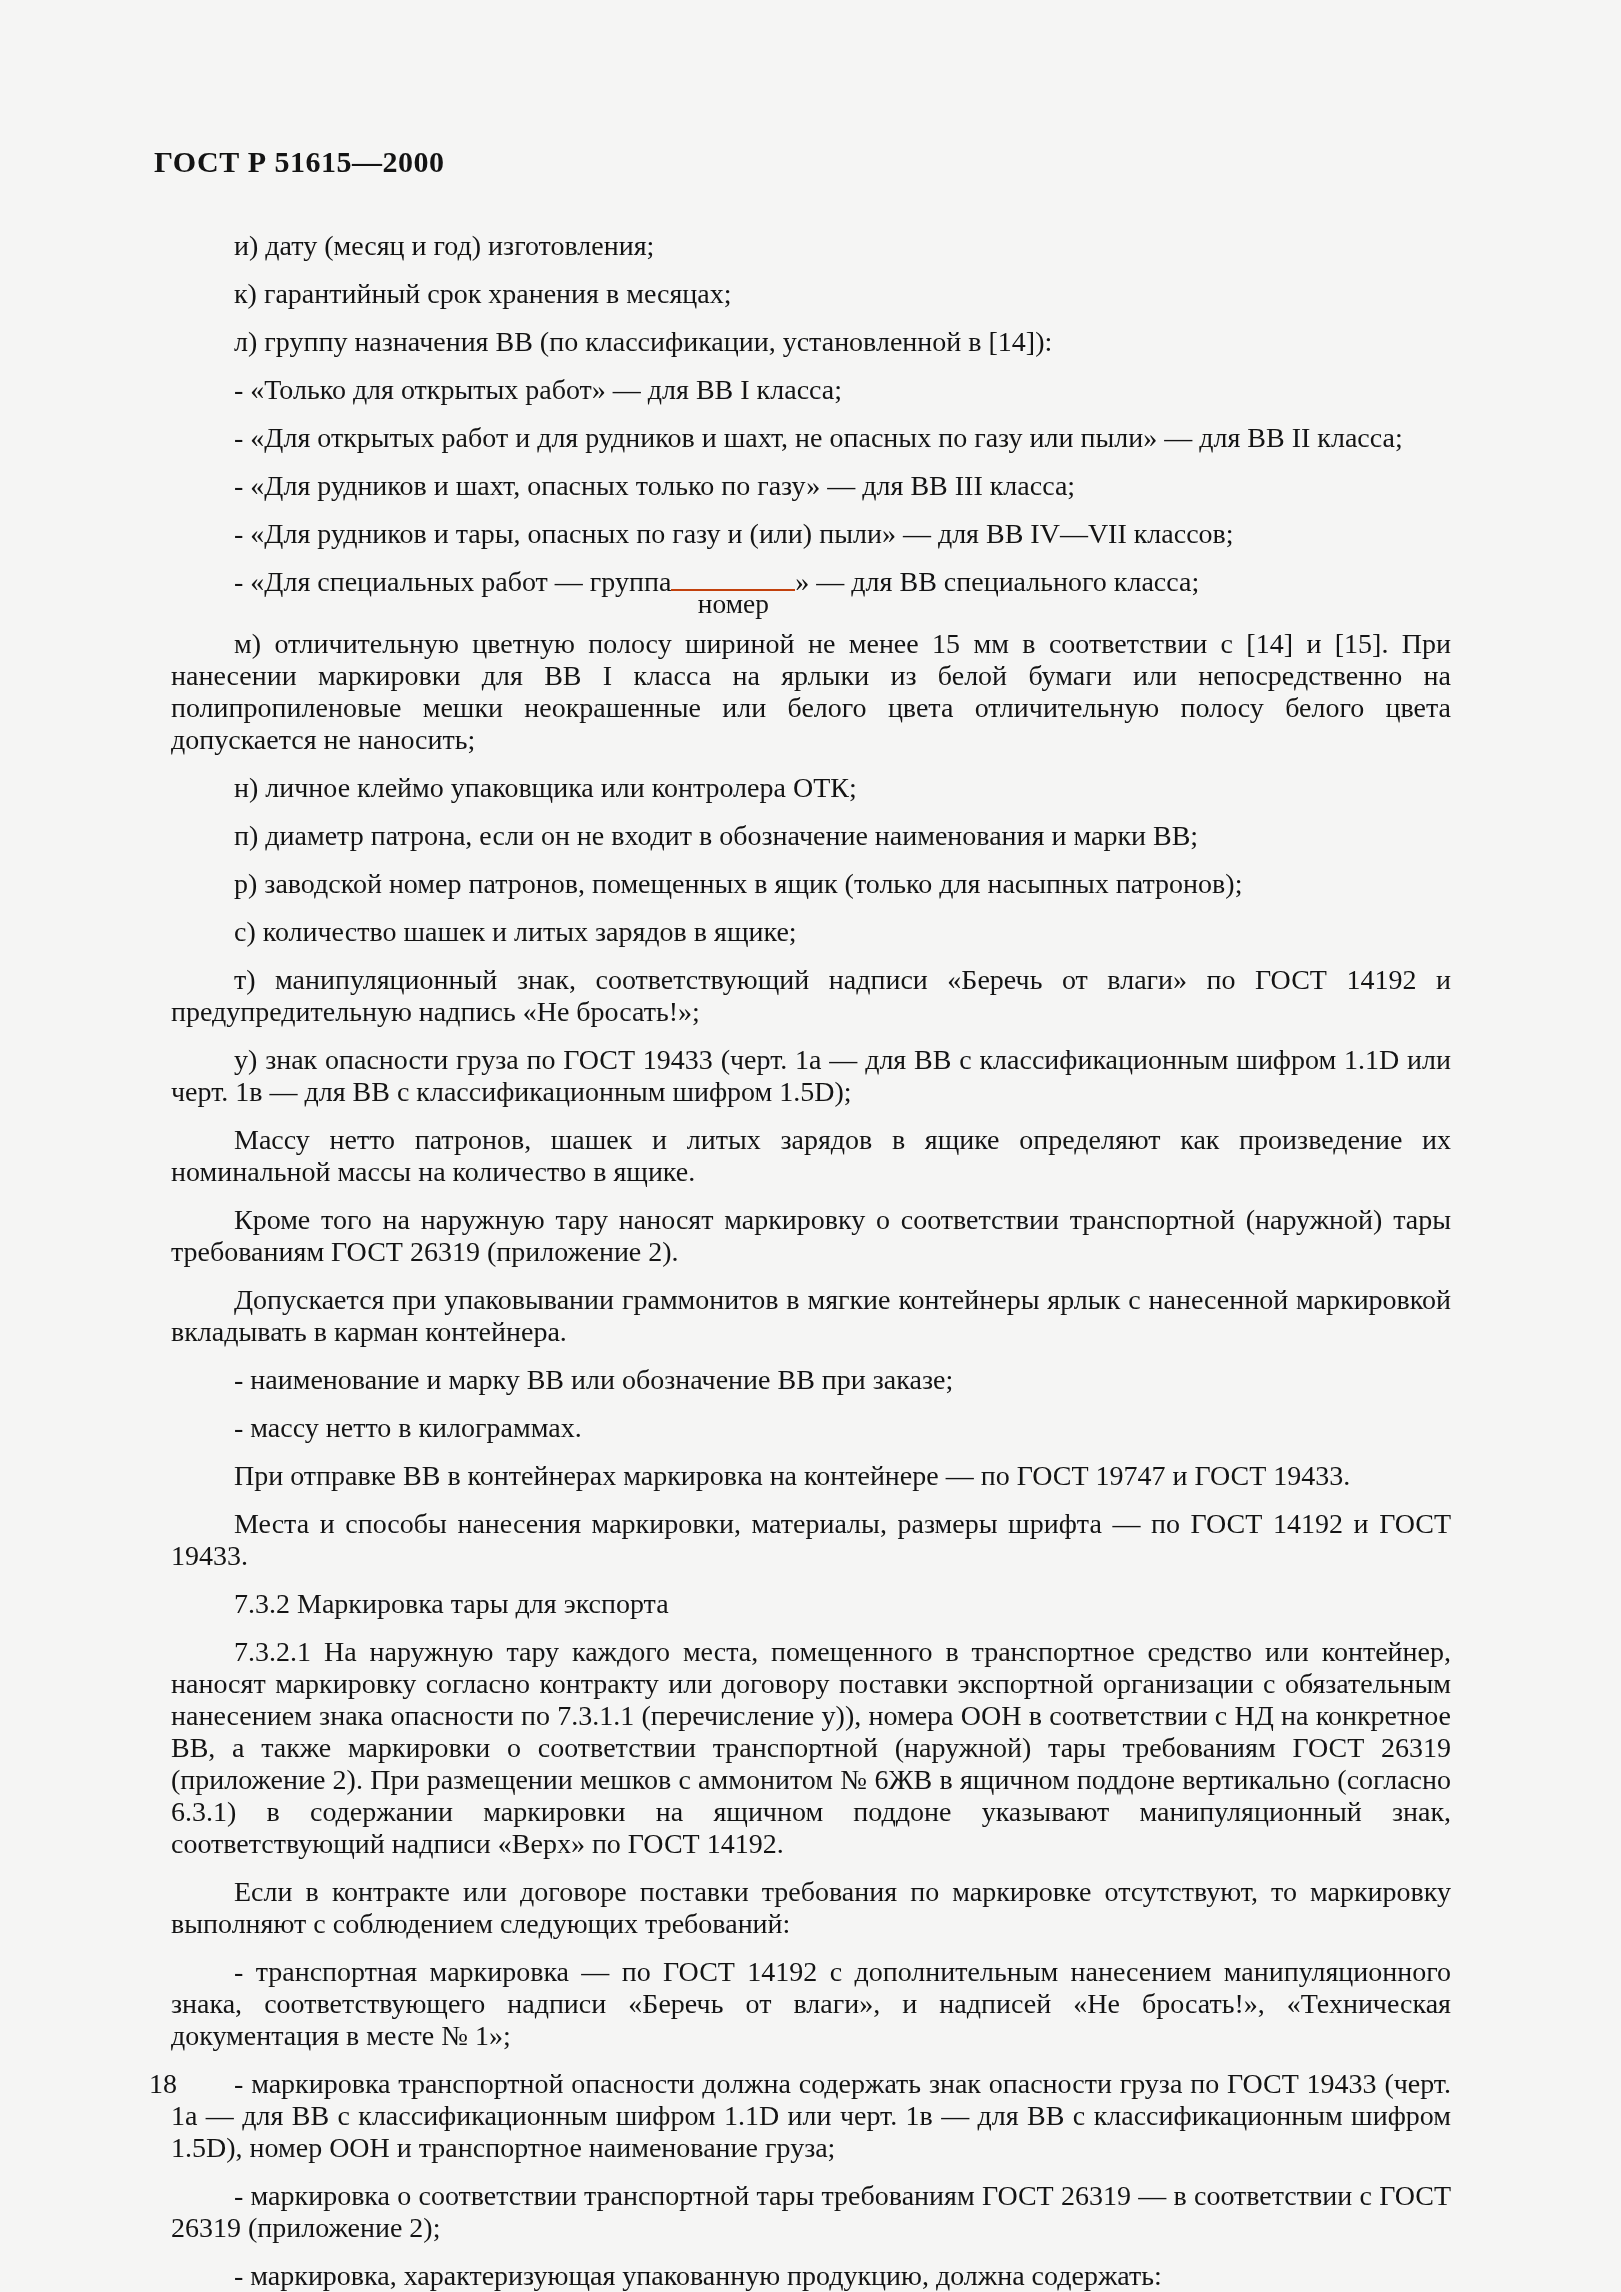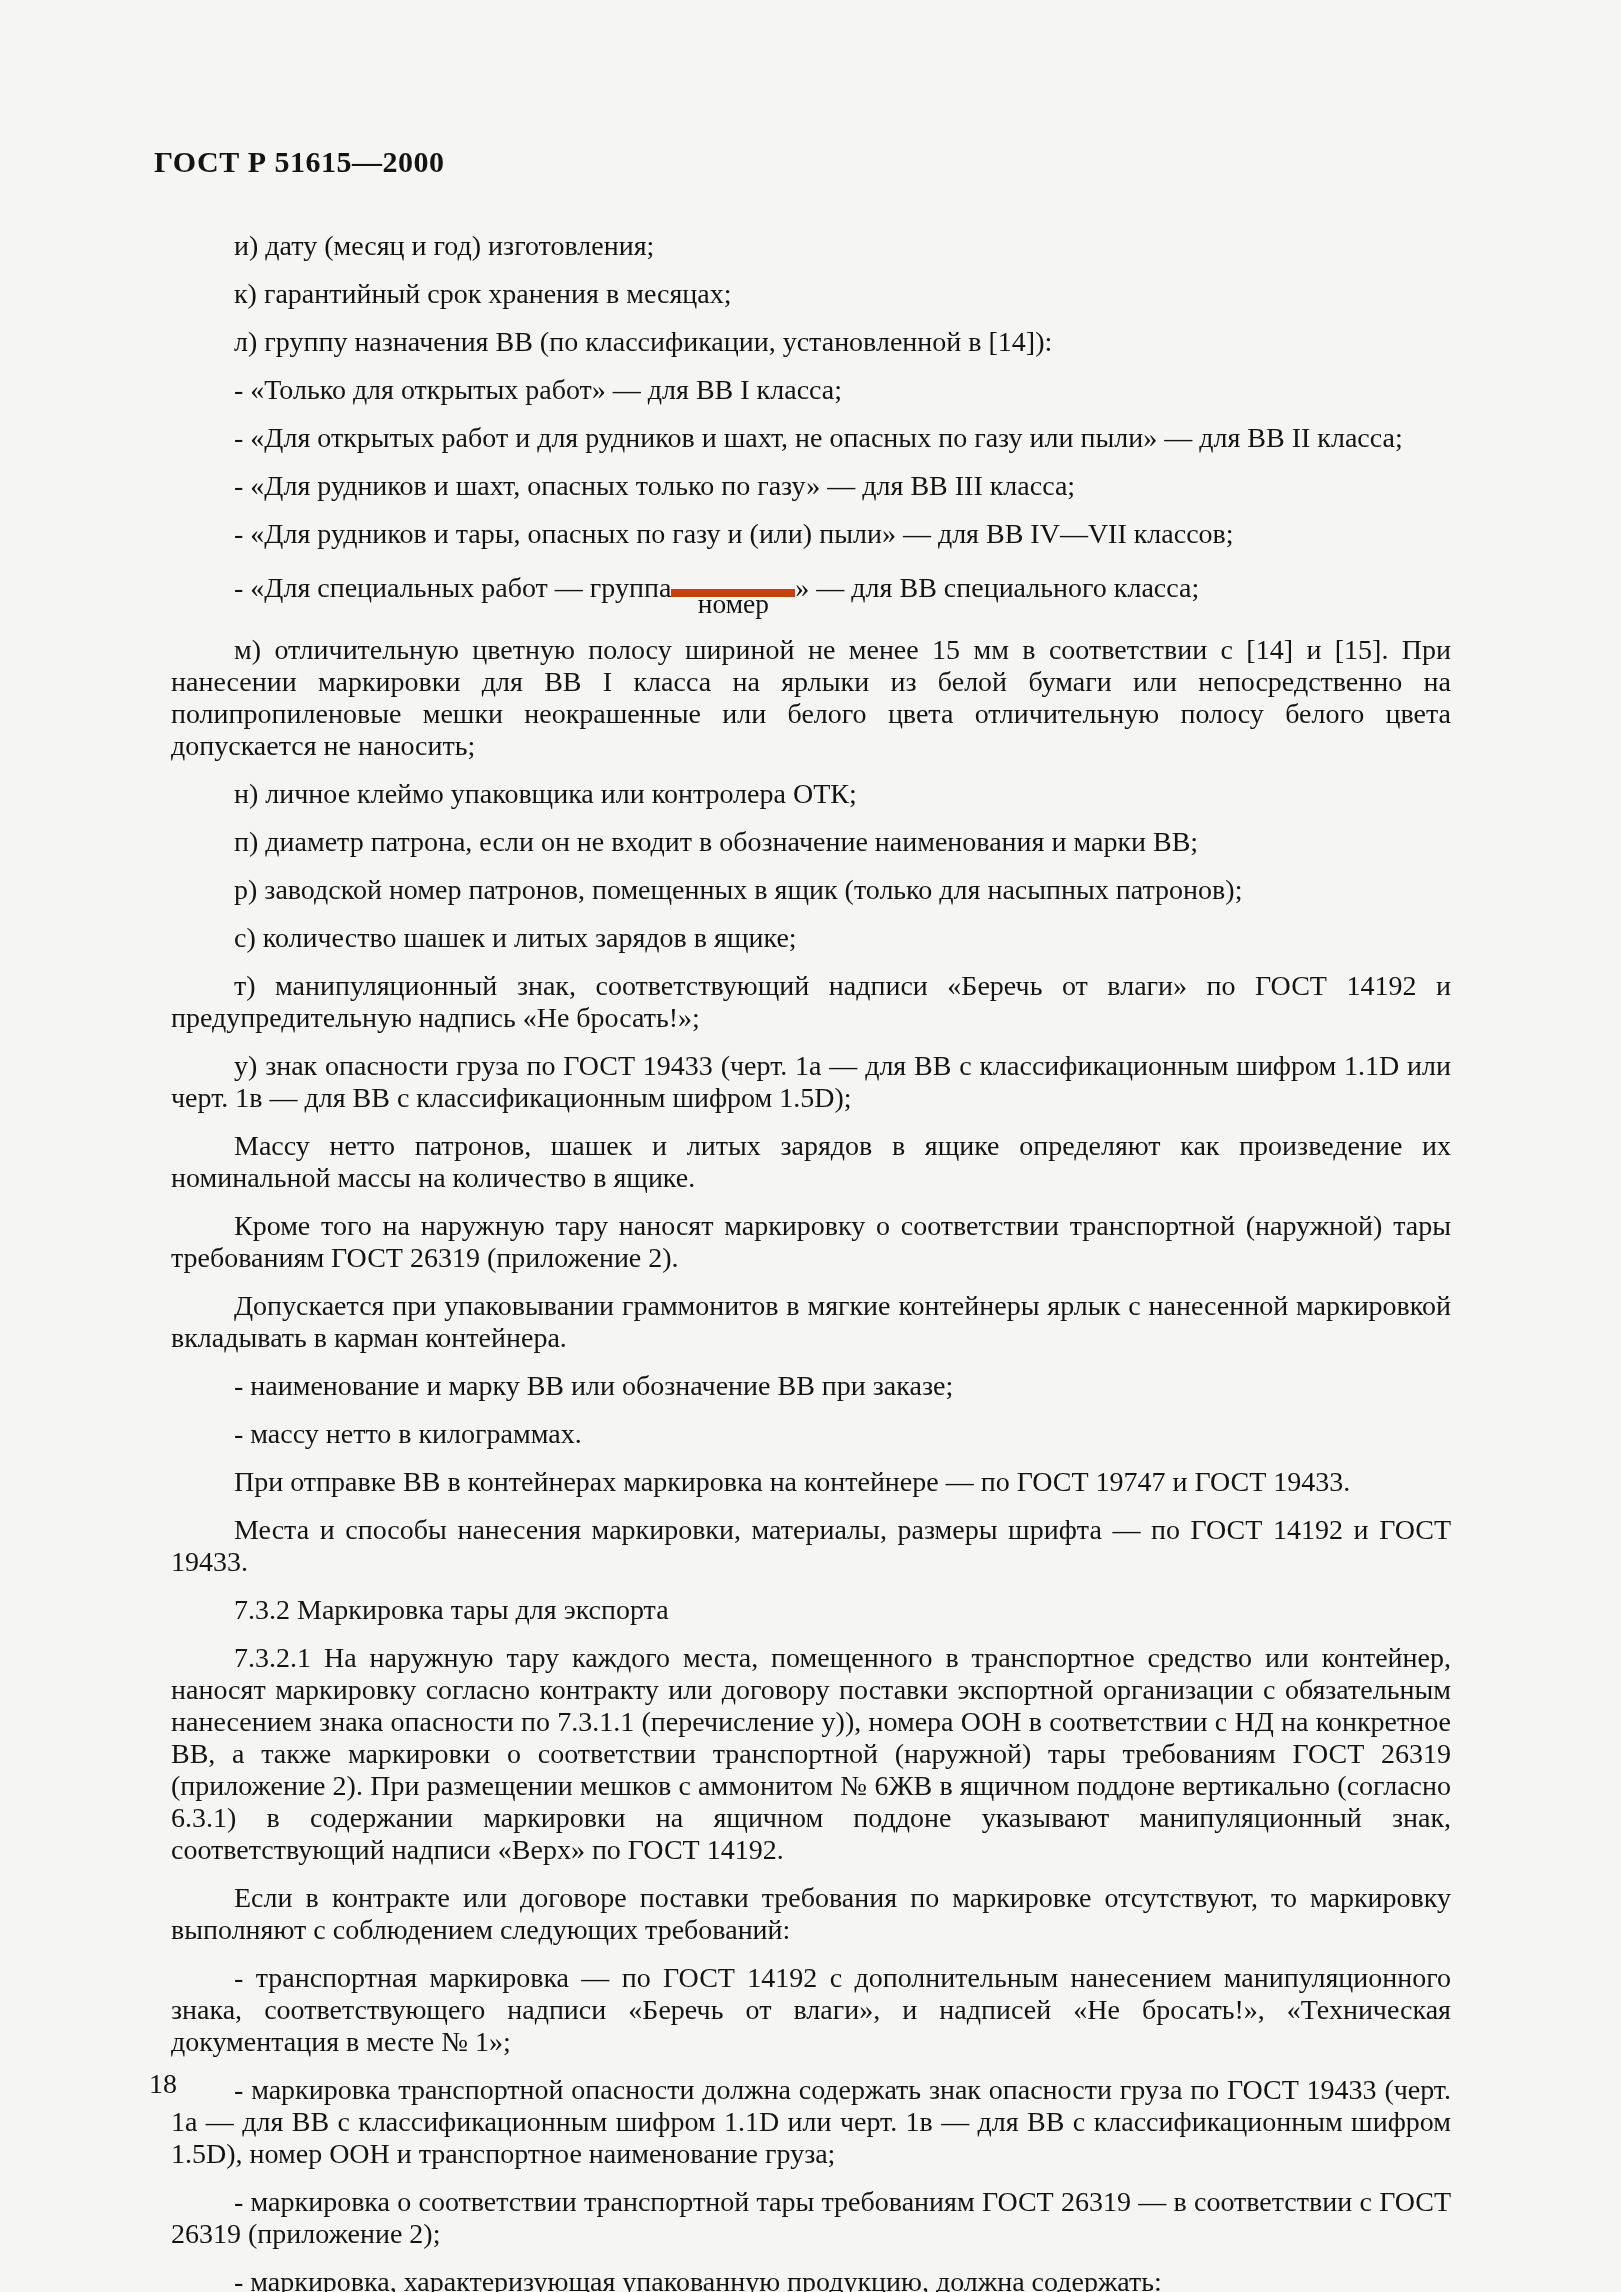--- a/index.html
+++ b/index.html
@@ -40,21 +40,21 @@
     padding: 0;
     text-indent: 63px;
   }
   p.para.gap-after {
     margin-bottom: 30px;
   }
   .blank {
     display: inline-block;
     width: 124px;
     height: 0.82em;
-    border-bottom: 8px solid #c2410c;
+    border-bottom: 2px solid #c2410c;
     position: relative;
     vertical-align: baseline;
     text-indent: 0;
   }
   .blank-label {
     position: absolute;
     top: 100%;
     left: 50%;
     transform: translateX(-50%);
     margin-top: 1px;

